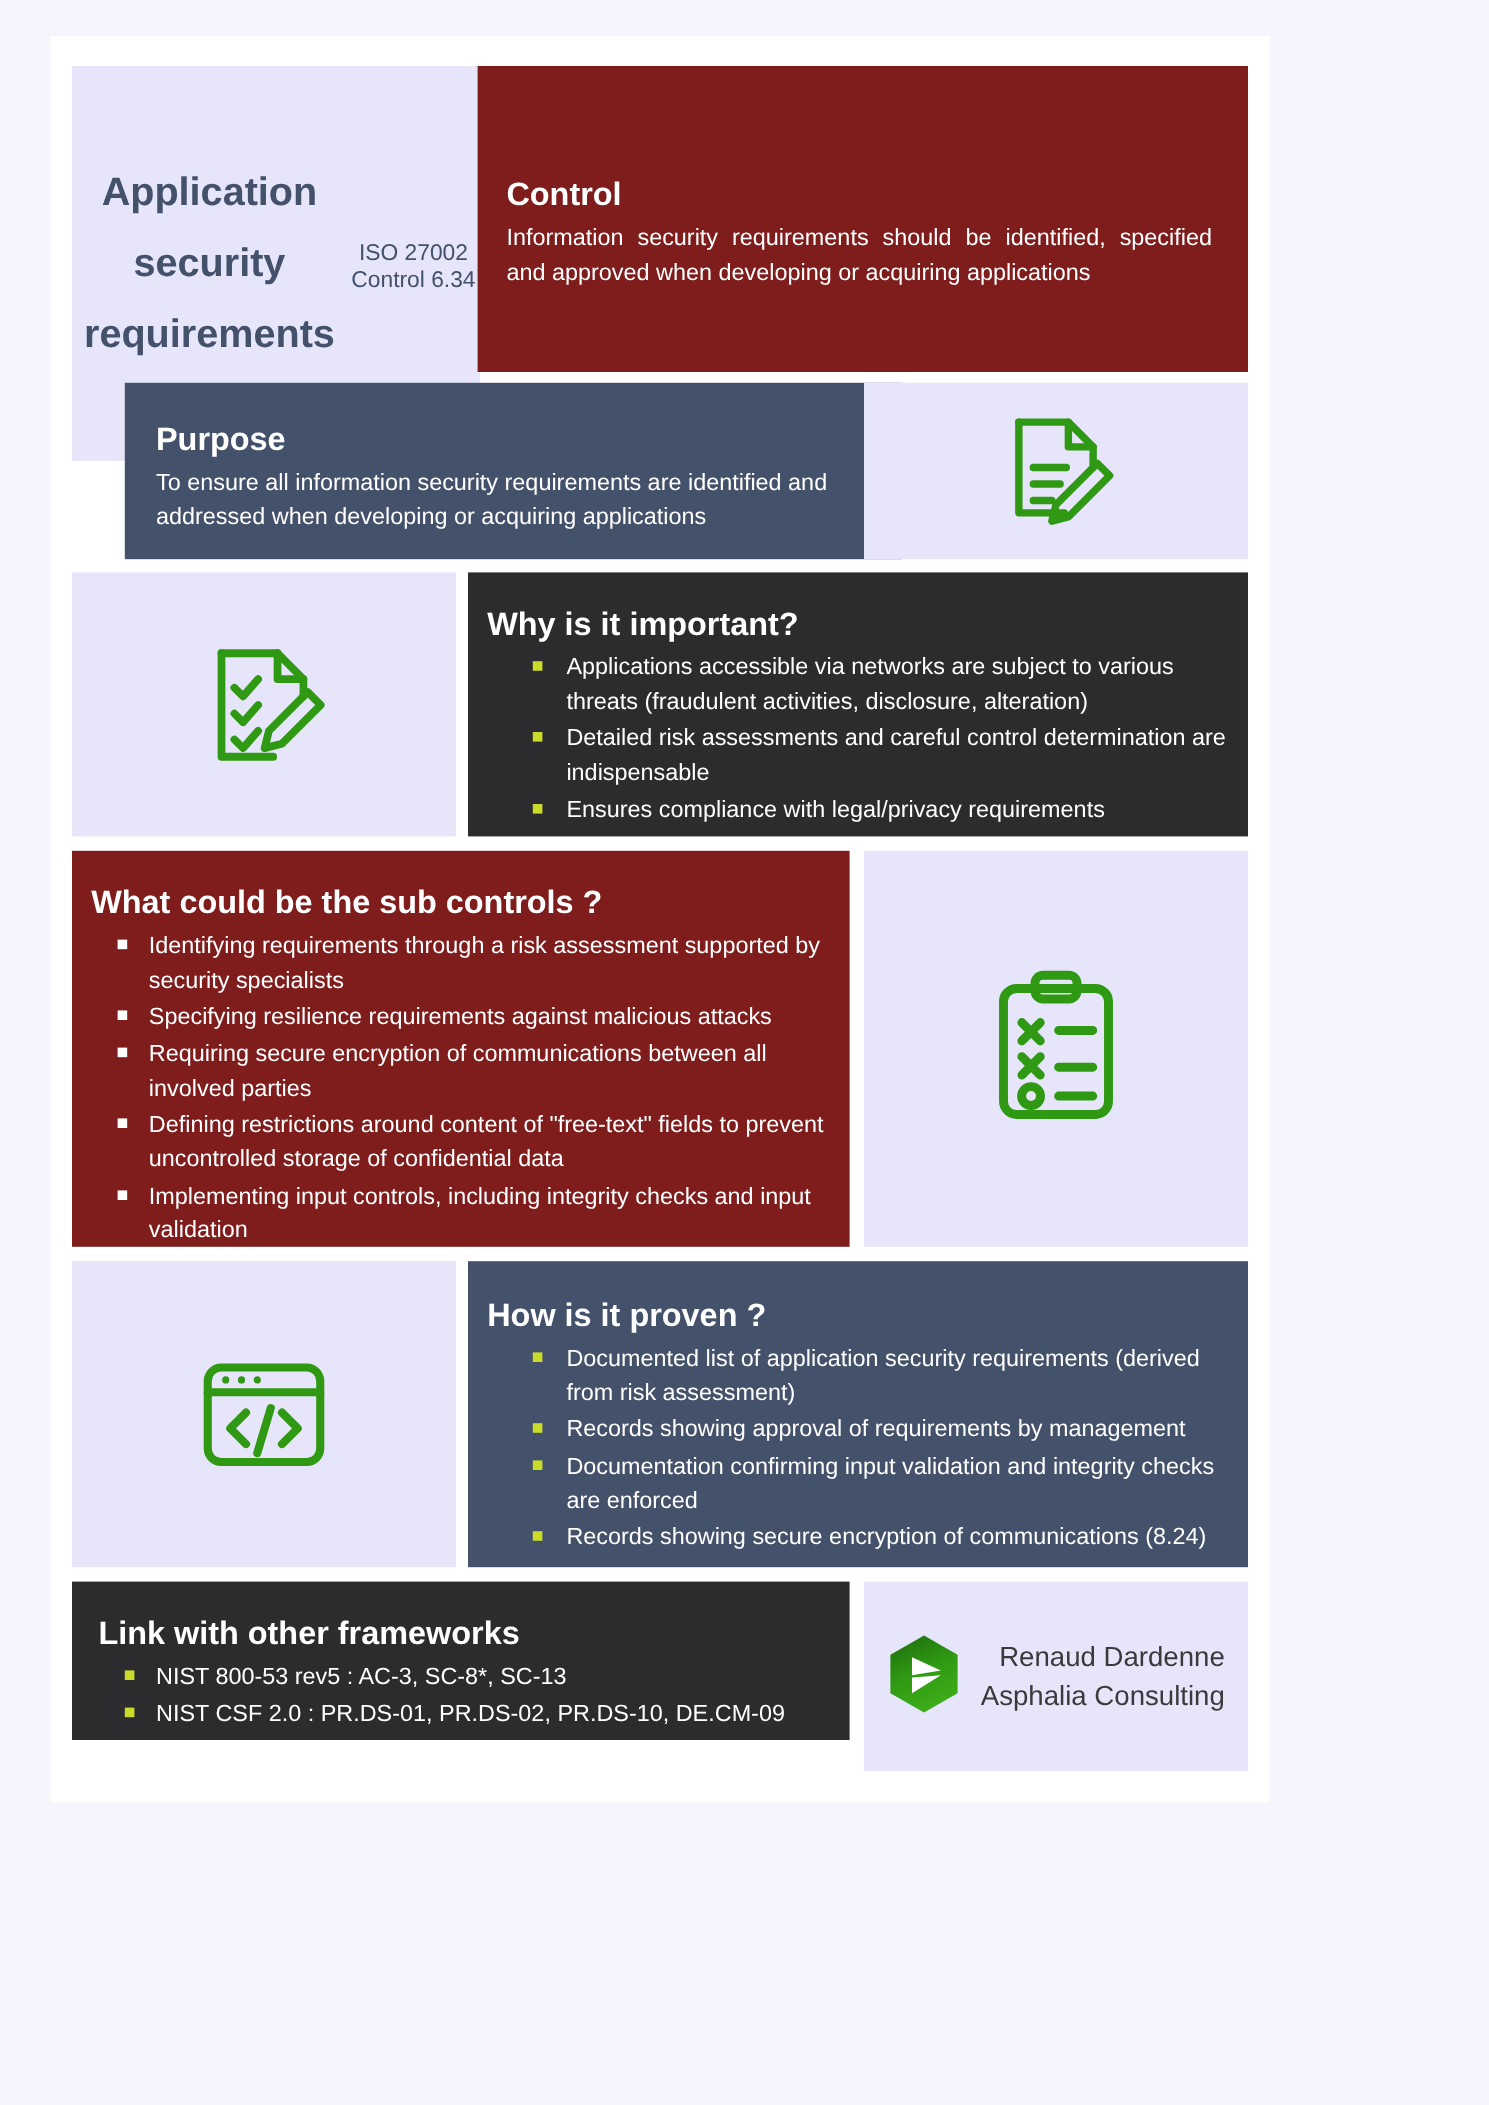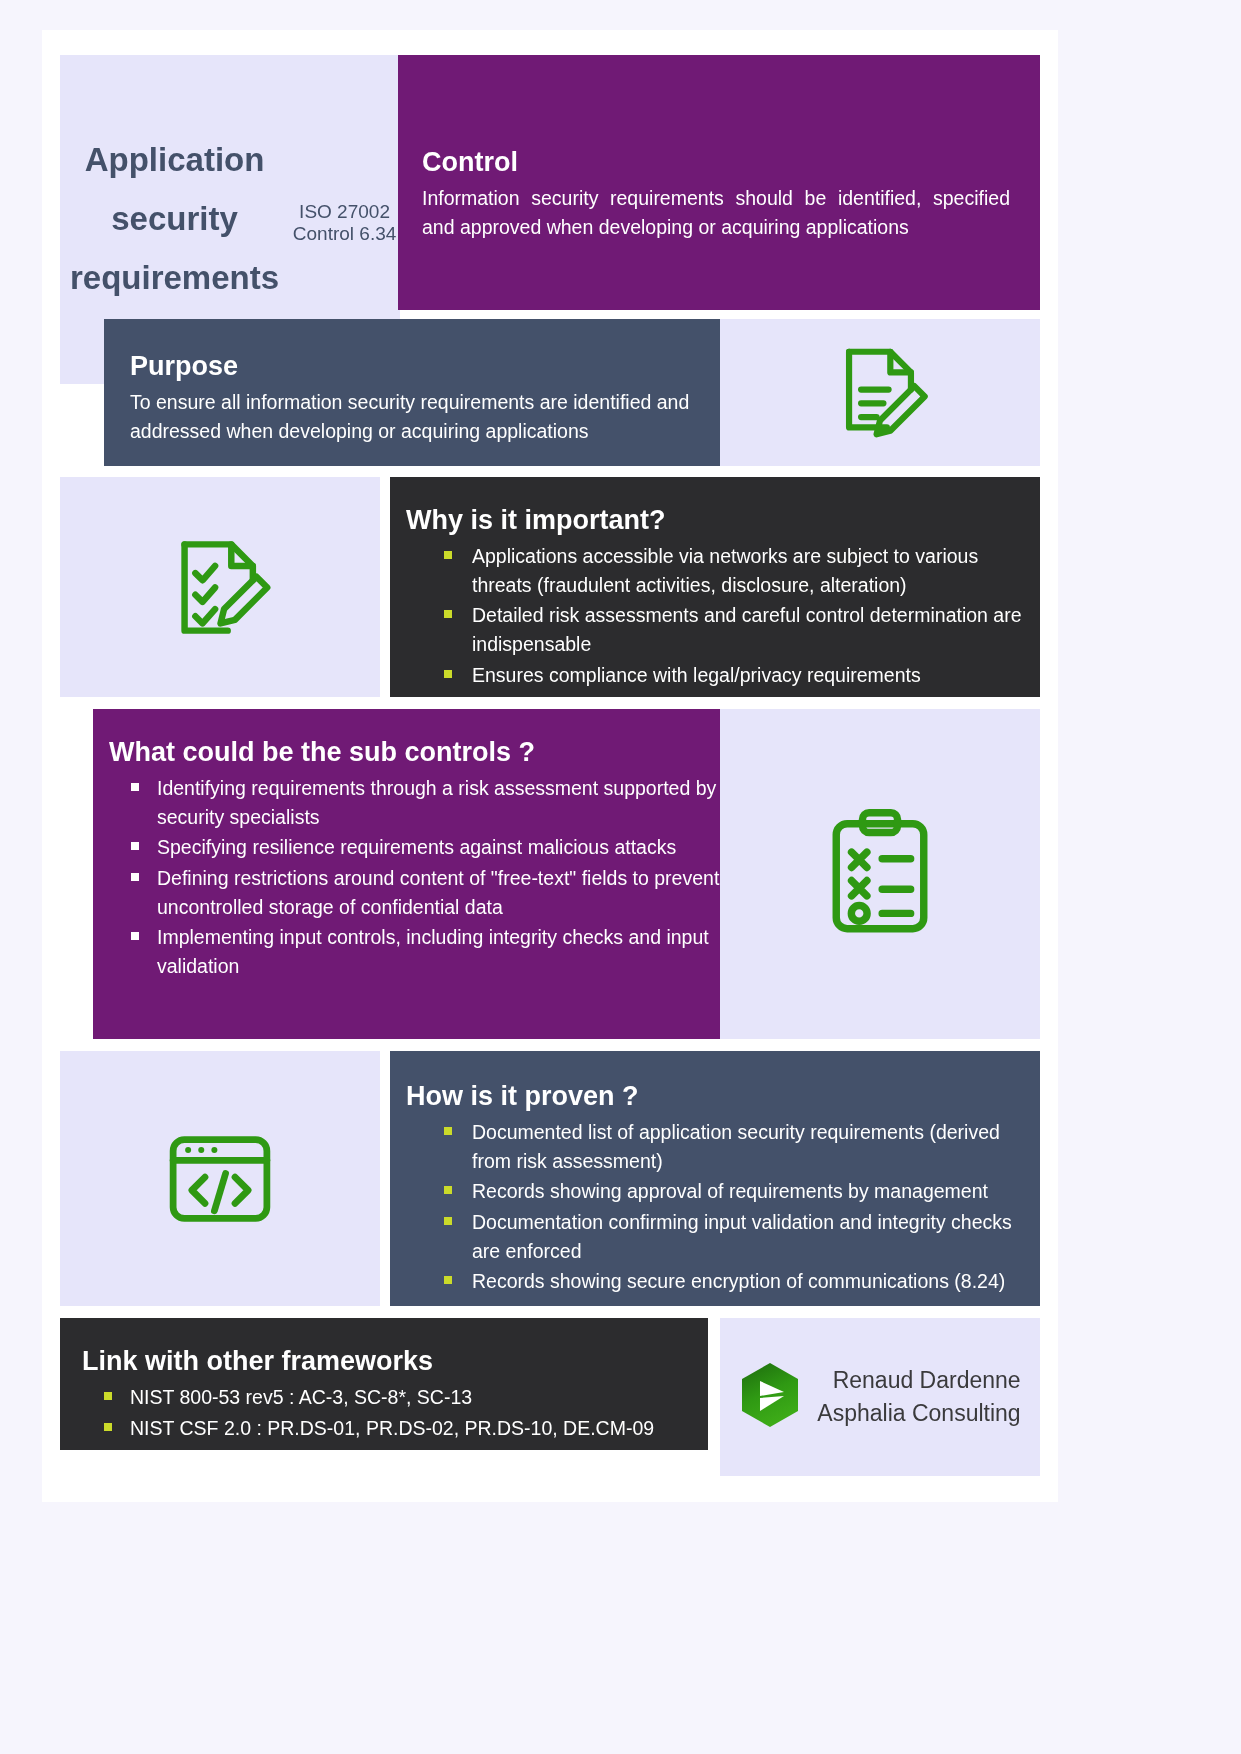--- a/index.html
+++ b/index.html
@@ -9,21 +9,21 @@
     font-family:"Liberation Sans", sans-serif;
     -webkit-font-smoothing:antialiased;
   }
   .page{
     position:absolute;left:42px;top:30px;width:1016px;height:1472px;
     background:#ffffff;
   }
   
   .card{position:absolute;box-sizing:border-box;}
   .lav{background:#e6e5fa;}
-  .green{background:#701a75;}
+  .green{background:#7f1d1d;}
   .slate{background:#44516a;}
   .dark{background:#2c2c2e;}
 
   .card-title{
     font-weight:bold;color:#ffffff;
     font-size:27px;line-height:1.15;margin:0 0 6px 0;
   }
   .card-body{
     color:#ffffff;font-size:19.5px;line-height:1.48;margin:0;
   }
@@ -54,21 +54,21 @@
   .title-sub{
     color:#44516a;font-size:19px;text-align:center;margin:6px 0 0 0;
   }
 
   
   .control-box{left:356px;top:25px;width:642px;height:255px;padding:92px 30px 0 24px;}
   .purpose-box{left:18px;top:289px;width:648px;height:147px;padding:32px 28px 0 26px;margin-left:44px;}
   .purpose-icon{left:678px;top:289px;width:320px;height:147px;}
   .why-icon{left:18px;top:447px;width:320px;height:220px;}
   .why-box{left:348px;top:447px;width:650px;height:220px;padding:28px 16px 0 16px;}
-  .sub-box{left:18px;top:679px;width:648px;height:330px;padding:28px 12px 0 16px;margin-left:33px;}
+  .sub-box{left:18px;top:679px;width:648px;height:330px;padding:28px 12px 0 16px;}
   .sub-icon{left:678px;top:679px;width:320px;height:330px;}
   .proven-icon{left:18px;top:1021px;width:320px;height:255px;}
   .proven-box{left:348px;top:1021px;width:650px;height:255px;padding:30px 16px 0 16px;}
   .frameworks-box{left:18px;top:1288px;width:648px;height:132px;padding:28px 12px 0 22px;}
   .signature-card{
     left:678px;top:1288px;width:320px;height:158px;
     display:flex;align-items:center;justify-content:center;gap:16px;
   }
   .sig-text{color:#3a3a3c;font-size:23px;line-height:1.45;text-align:right;}
 
@@ -133,20 +133,21 @@
       <li>Detailed risk assessments and careful control determination are indispensable</li>
       <li>Ensures compliance with legal/privacy requirements</li>
     </ul>
   </div>
 
   <div class="card green sub-box">
     <p class="card-title">What could be the sub controls ?</p>
     <ul class="bullets white-sq tight">
       <li>Identifying requirements through a risk assessment supported by security specialists</li>
       <li>Specifying resilience requirements against malicious attacks</li>
+      <li>Requiring secure encryption of communications between all involved parties</li>
       <li>Defining restrictions around content of "free-text" fields to prevent uncontrolled storage of confidential data</li>
       <li>Implementing input controls, including integrity checks and input validation</li>
     </ul>
   </div>
 
   <div class="card lav sub-icon">
     <div class="icon-wrap">
       <svg width="140" height="140" viewBox="0 0 64 64" fill="none" stroke="#2f9913" stroke-width="3.4" stroke-linecap="round" stroke-linejoin="round">
         <rect x="12" y="9" width="40" height="48" rx="5"></rect>
         <rect x="24" y="4" width="16" height="9" rx="3"></rect>

